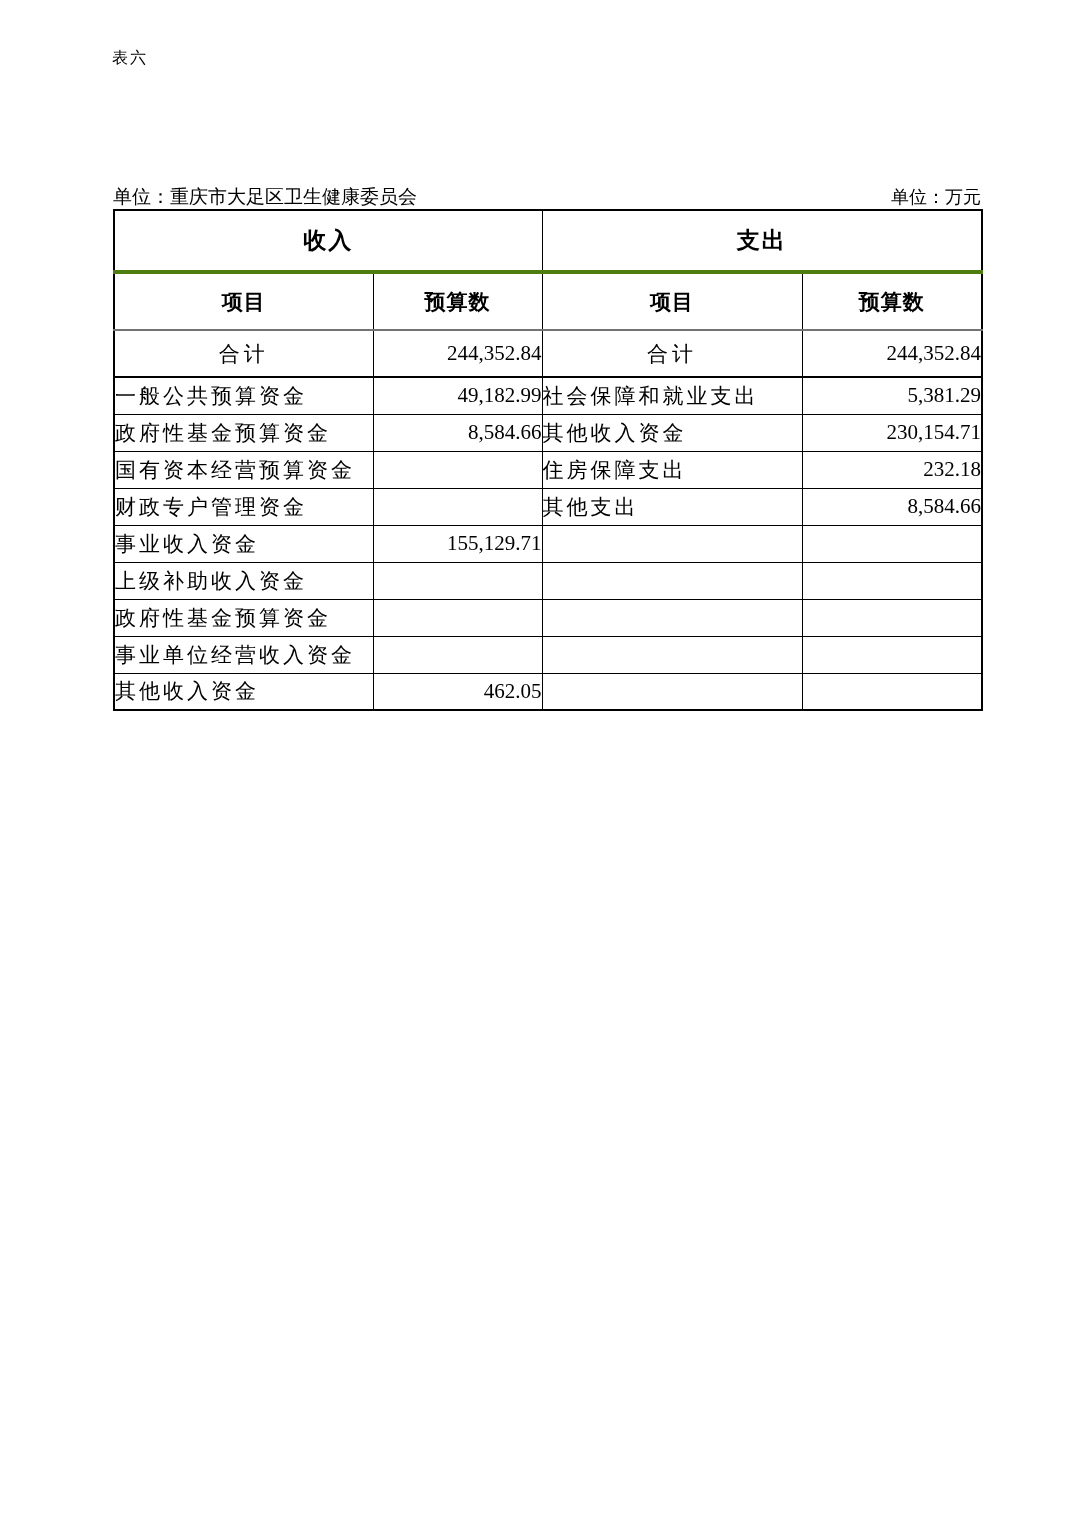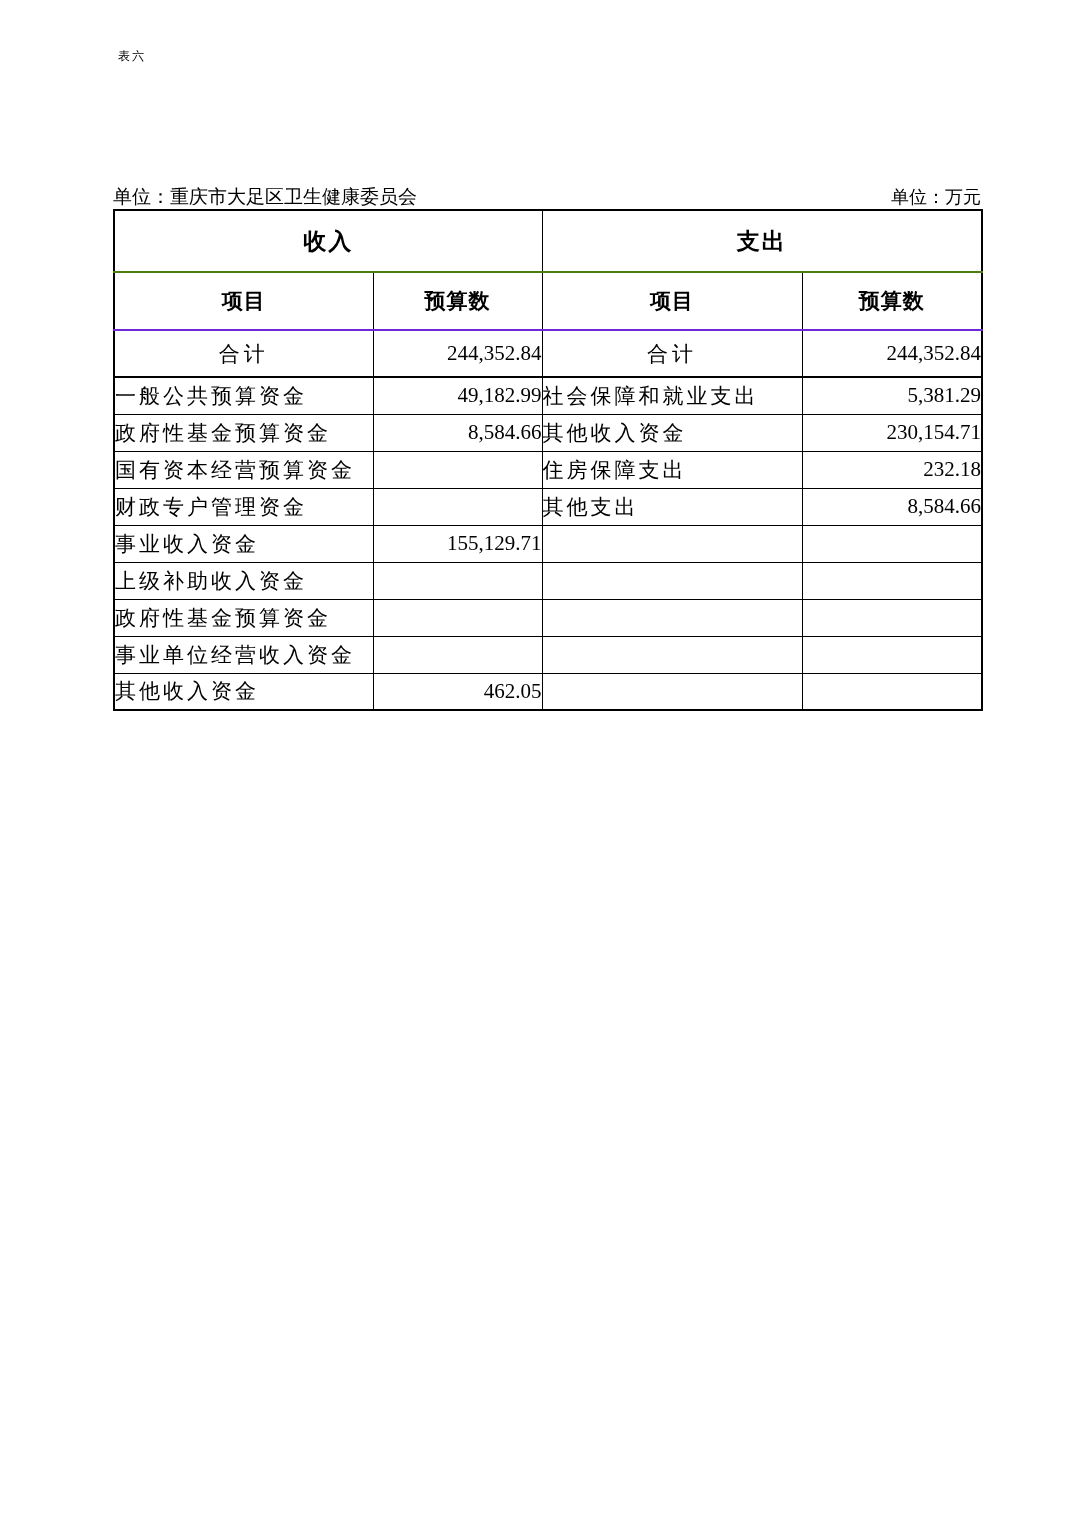--- a/index.html
+++ b/index.html
@@ -12,23 +12,23 @@
   }
   .page {
     position: relative;
     width: 1074px;
     height: 1520px;
     background: #ffffff;
     overflow: hidden;
   }
   .table-label {
     position: absolute;
-    left: 118px;
+    left: 112px;
     top: 48px;
-    font-size: 12px;
+    font-size: 16px;
     letter-spacing: 2px;
   }
   .title {
     position: absolute;
     left: 0;
     top: 84px;
     width: 100%;
     margin: 0;
     text-align: center;
     font-size: 35px;
@@ -62,30 +62,30 @@
     padding: 0;
     overflow: hidden;
     white-space: nowrap;
   }
   tr.group-header th {
     height: 62px;
     font-family: "Liberation Sans", "DejaVu Sans", sans-serif;
     font-size: 23px;
     font-weight: bold;
     text-align: center;
-    border-bottom: 2px solid #4d7c0f;
+    border-bottom: 4px solid #4d7c0f;
     letter-spacing: 2px;
   }
   tr.col-header th {
     height: 58px;
     font-family: "Liberation Sans", "DejaVu Sans", sans-serif;
     font-size: 21px;
     font-weight: bold;
     text-align: center;
-    border-bottom: 2px solid #6d28d9;
+    border-bottom: 2px solid #737373;
     letter-spacing: 1px;
   }
   td {
     font-size: 21px;
     height: 37px;
   }
   td.item {
     text-align: left;
     padding-left: 7px;
     letter-spacing: 3px;

